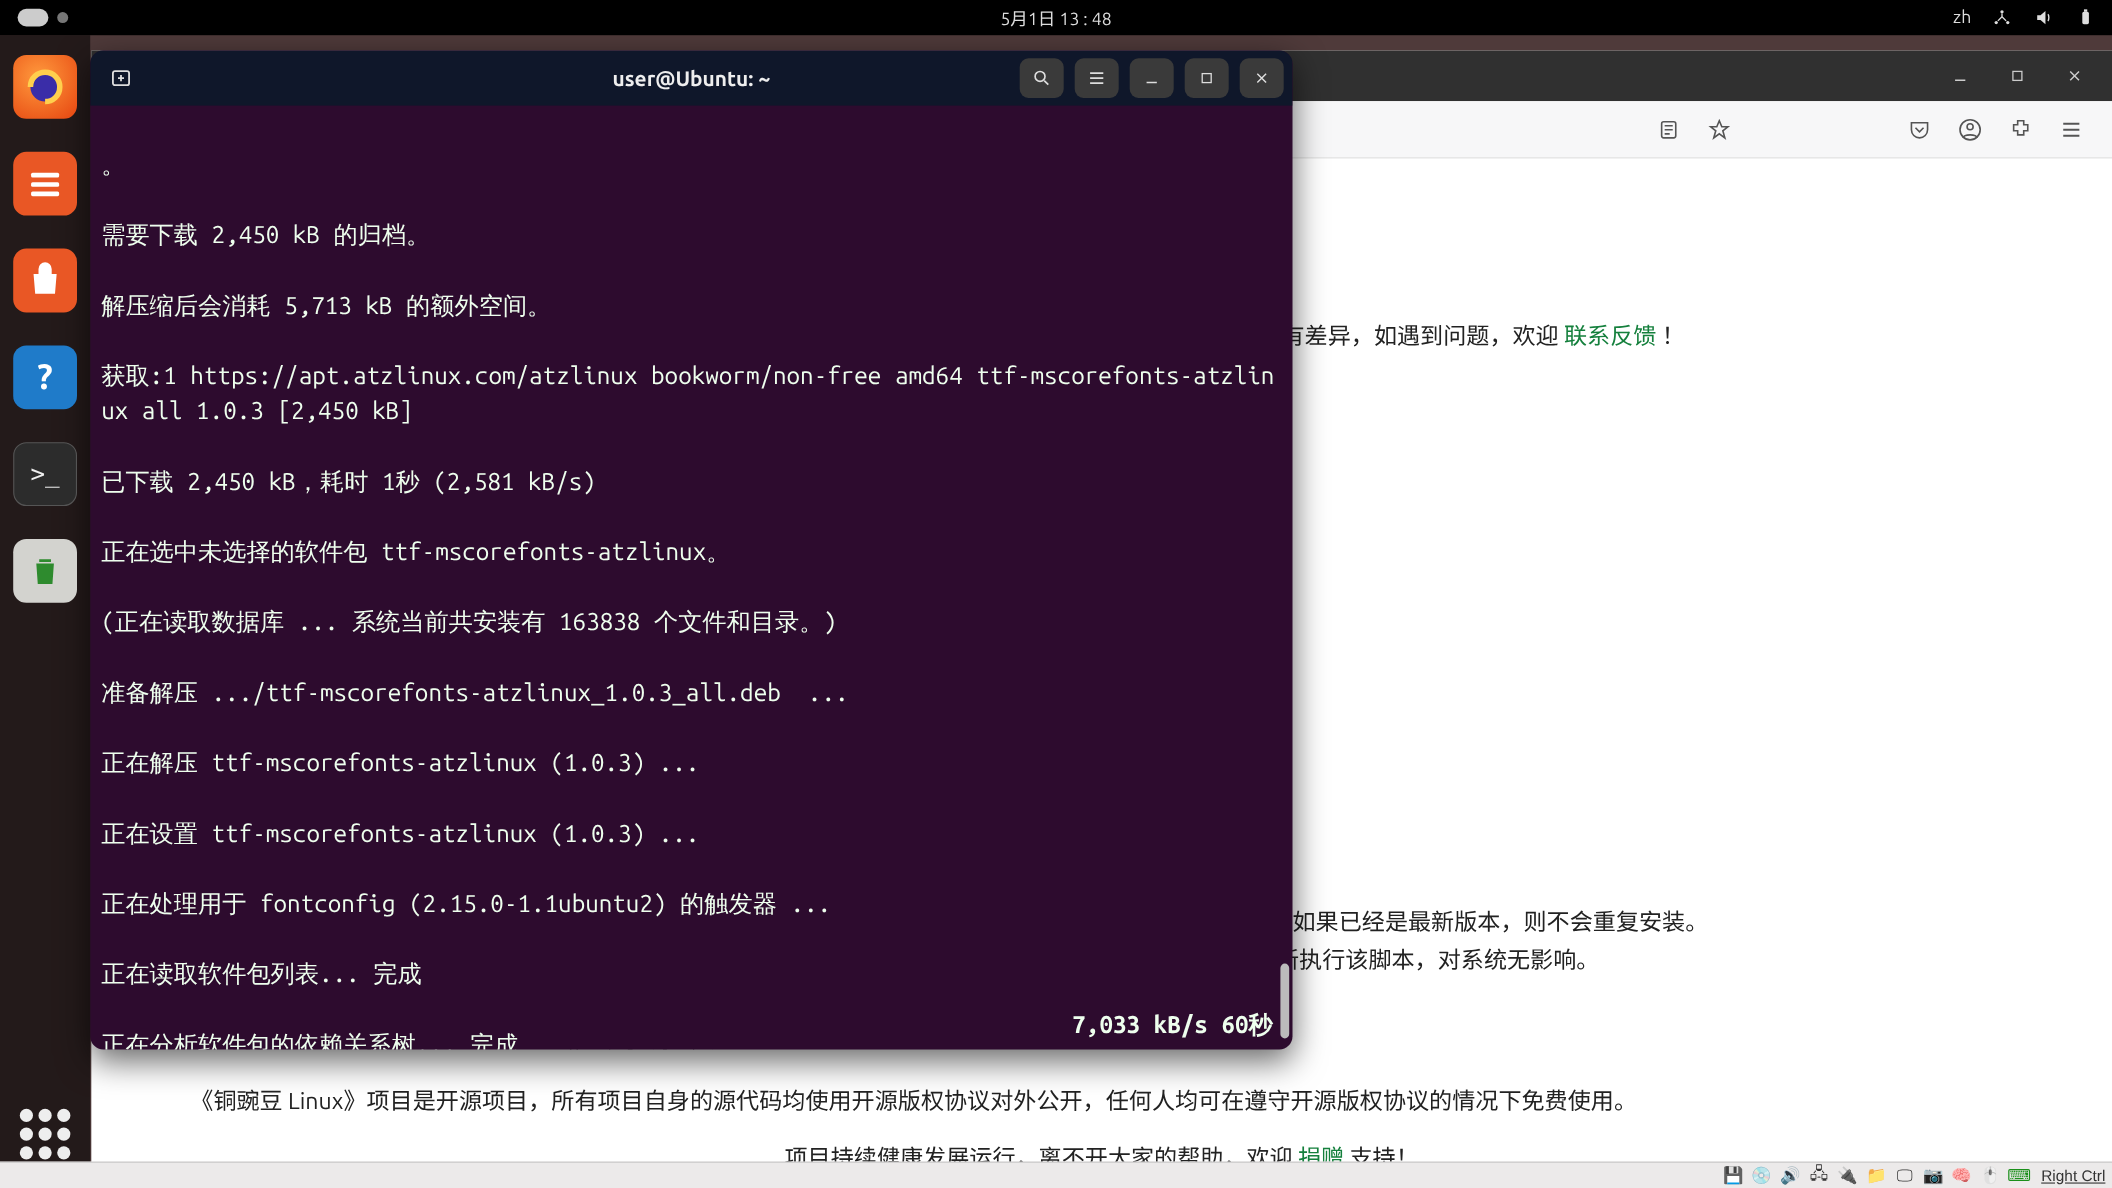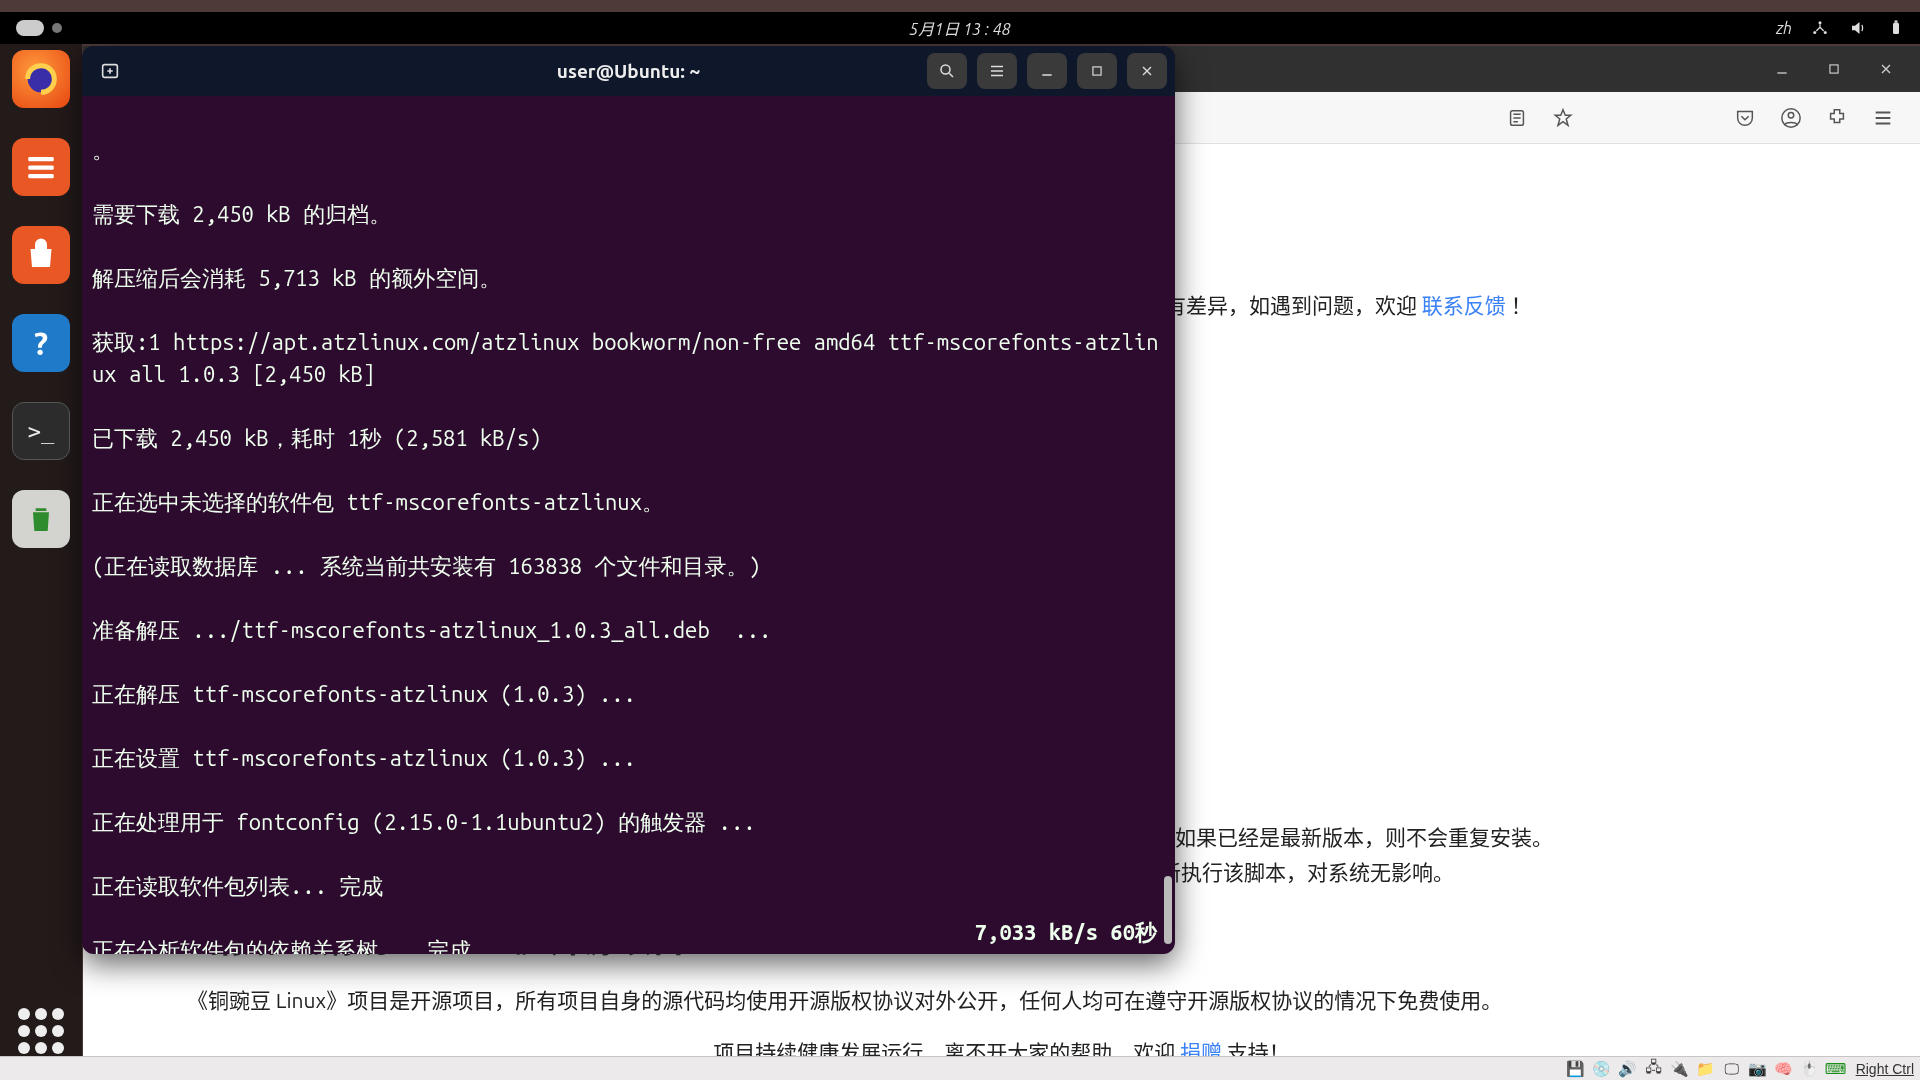--- a/index.html
+++ b/index.html
@@ -1,19 +1,19 @@
 <!DOCTYPE html>
 <html><head>
   <meta charset="utf-8">
   <style>
     * { margin:0; padding:0; box-sizing:border-box; }
     body { width:1920px; height:1080px; font-family:'Ubuntu','Noto Sans CJK SC',sans-serif; background:#4f3a3a; overflow:hidden; position:relative; }
 
     
-    .topbar { position:absolute; top:12px; left:0; right:0; height:32px; background:#000; color:#ddd; display:flex; align-items:center; font-size:16px; z-index:30;font-style:italic; }
+    .topbar { position:absolute; top:0; left:0; right:0; height:32px; background:#000; color:#ddd; display:flex; align-items:center; font-size:16px; z-index:30; }
     .activities { margin-left:16px; display:flex; gap:8px; align-items:center; }
     .act-pill { width:28px; height:16px; border-radius:8px; background:#ccc; }
     .act-dot  { width:10px; height:10px; border-radius:50%; background:#777; }
     .clock { position:absolute; left:50%; transform:translateX(-50%); }
     .systray { position:absolute; right:14px; display:flex; gap:18px; align-items:center; }
     .ico { width:20px; height:20px; display:inline-flex; align-items:center; justify-content:center; }
 
     
     .dock { position:absolute; top:32px; bottom:0; left:0; width:82px; background:rgba(0,0,0,.55); display:flex; flex-direction:column; align-items:center; padding-top:18px; gap:30px; z-index:25; }
     .dock-item { width:58px; height:58px; border-radius:12px; display:flex; align-items:center; justify-content:center; font-size:32px; }
@@ -27,21 +27,21 @@
     .grid9 { width:46px; height:46px; display:grid; grid-template-columns:1fr 1fr 1fr; grid-template-rows:1fr 1fr 1fr; gap:5px; }
     .grid9 span { background:#eee; border-radius:50%; }
 
     
     .firefox-win { position:absolute; top:46px; left:83px; right:0; bottom:0; background:#fff; z-index:5; color:#222; }
     .ff-toolbar { height:46px; background:#303030; display:flex; align-items:center; justify-content:flex-end; gap:12px; padding:0 14px; }
     .ff-btn { width:40px; height:34px; border-radius:6px; display:flex; align-items:center; justify-content:center; color:#ccc; }
     .ff-urlbar { height:52px; background:#f7f7f8; display:flex; align-items:center; justify-content:flex-end; gap:16px; padding:0 22px; border-bottom:1px solid #e0e0e0; }
     .ff-ub-ico { width:30px; height:30px; display:flex; align-items:center; justify-content:center; color:#555; }
     .ff-page { padding:18px 40px; font-size:21px; line-height:1.7; }
-    .ff-page a { color:#3b82f6; text-decoration:none; }
+    .ff-page a { color:#15803d; text-decoration:none; }
     .ff-page h2 { font-size:34px; color:#444; margin:36px 0 14px; }
 
     
     .term-win { position:absolute; top:46px; left:82px; width:1093px; height:908px; background:#2d0b2e; border-radius:12px; overflow:hidden; z-index:20; box-shadow:0 10px 30px rgba(0,0,0,.6); color:#fff; }
     .term-titlebar { height:50px; background:#0f172a; display:flex; align-items:center; position:relative; }
     .tt-newtab { width:40px; height:36px; margin-left:8px; border-radius:8px; display:flex; align-items:center; justify-content:center; color:#ddd; }
     .tt-title { position:absolute; left:50%; transform:translateX(-50%); font-weight:700; color:#eee; font-size:19px; }
     .tt-right { position:absolute; right:8px; display:flex; gap:10px; }
     .tt-btn { width:40px; height:36px; border-radius:8px; background:#3a3a3a; display:flex; align-items:center; justify-content:center; color:#ddd; }
     .tt-close { background:#3a3a3a; }
@@ -190,21 +190,21 @@
   </div>
   <div class="ff-page">
     <p style="margin-left:1000px; margin-top:126px;">
       <span>能会有差异，如遇到问题，欢迎 </span>
       <a href="#">联系反馈</a>
       <span>！</span>
     </p>
     <p style="margin-left:1010px; margin-top:496px;">本；如果已经是最新版本，则不会重复安装。</p>
     <p style="margin-left:1016px;">重新执行该脚本，对系统无影响。</p>
     <h2 style="margin-left:86px; margin-top:20px;">捐赠 《铜豌豆 Linux》开源项目</h2>
-    <p style="margin-left:64px;">《铜豌豆 Linux》项目是开源项目，所有项目自身的源代码均使用开源版权协议对外公开，任何人均可在遵守开源版权协议的情况下免费使用。</p>
+    <p style="margin-left:50px;">《铜豌豆 Linux》项目是开源项目，所有项目自身的源代码均使用开源版权协议对外公开，任何人均可在遵守开源版权协议的情况下免费使用。</p>
     <p style="text-align:center;margin-top:16px;">
       <span>项目持续健康发展运行，离不开大家的帮助，欢迎 </span>
       <a href="#">捐赠</a>
       <span> 支持！</span>
     </p>
   </div>
 </div>
 
 <div class="term-win">
   <div class="term-titlebar">

